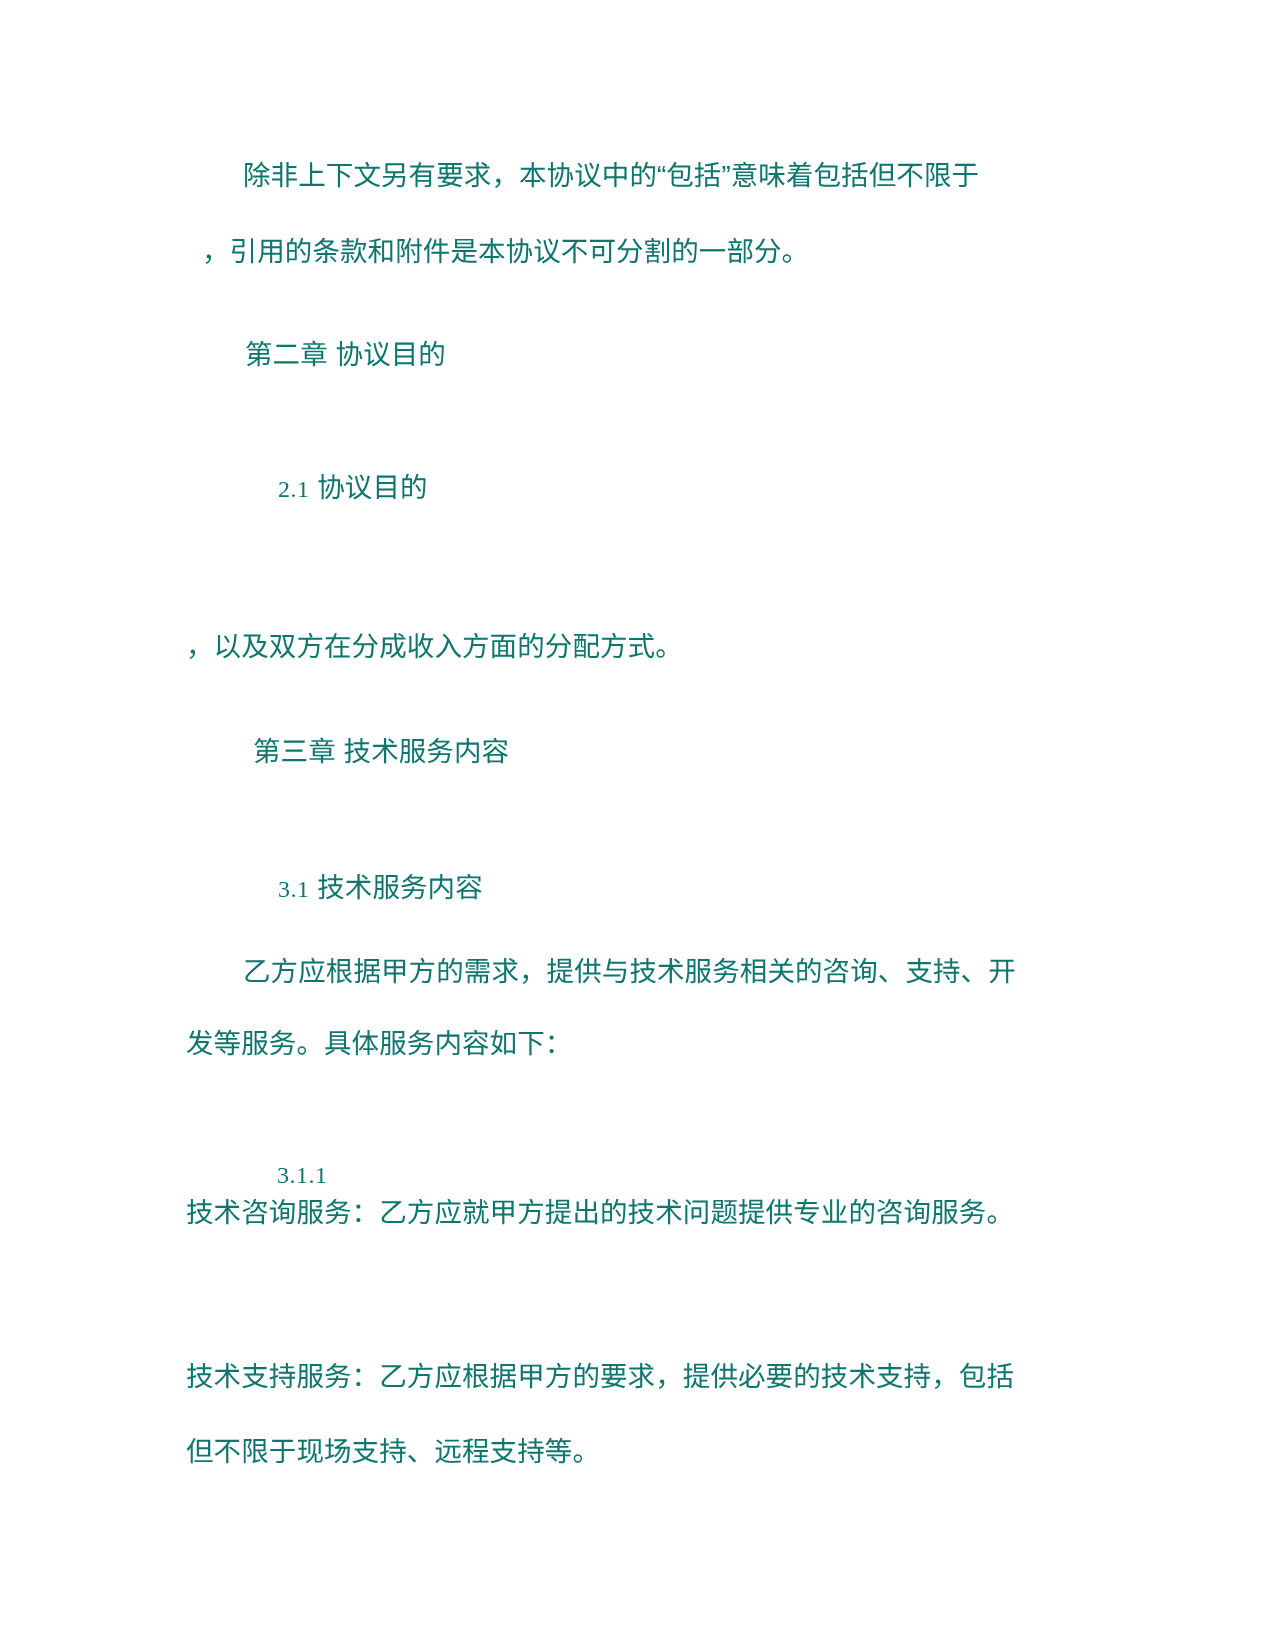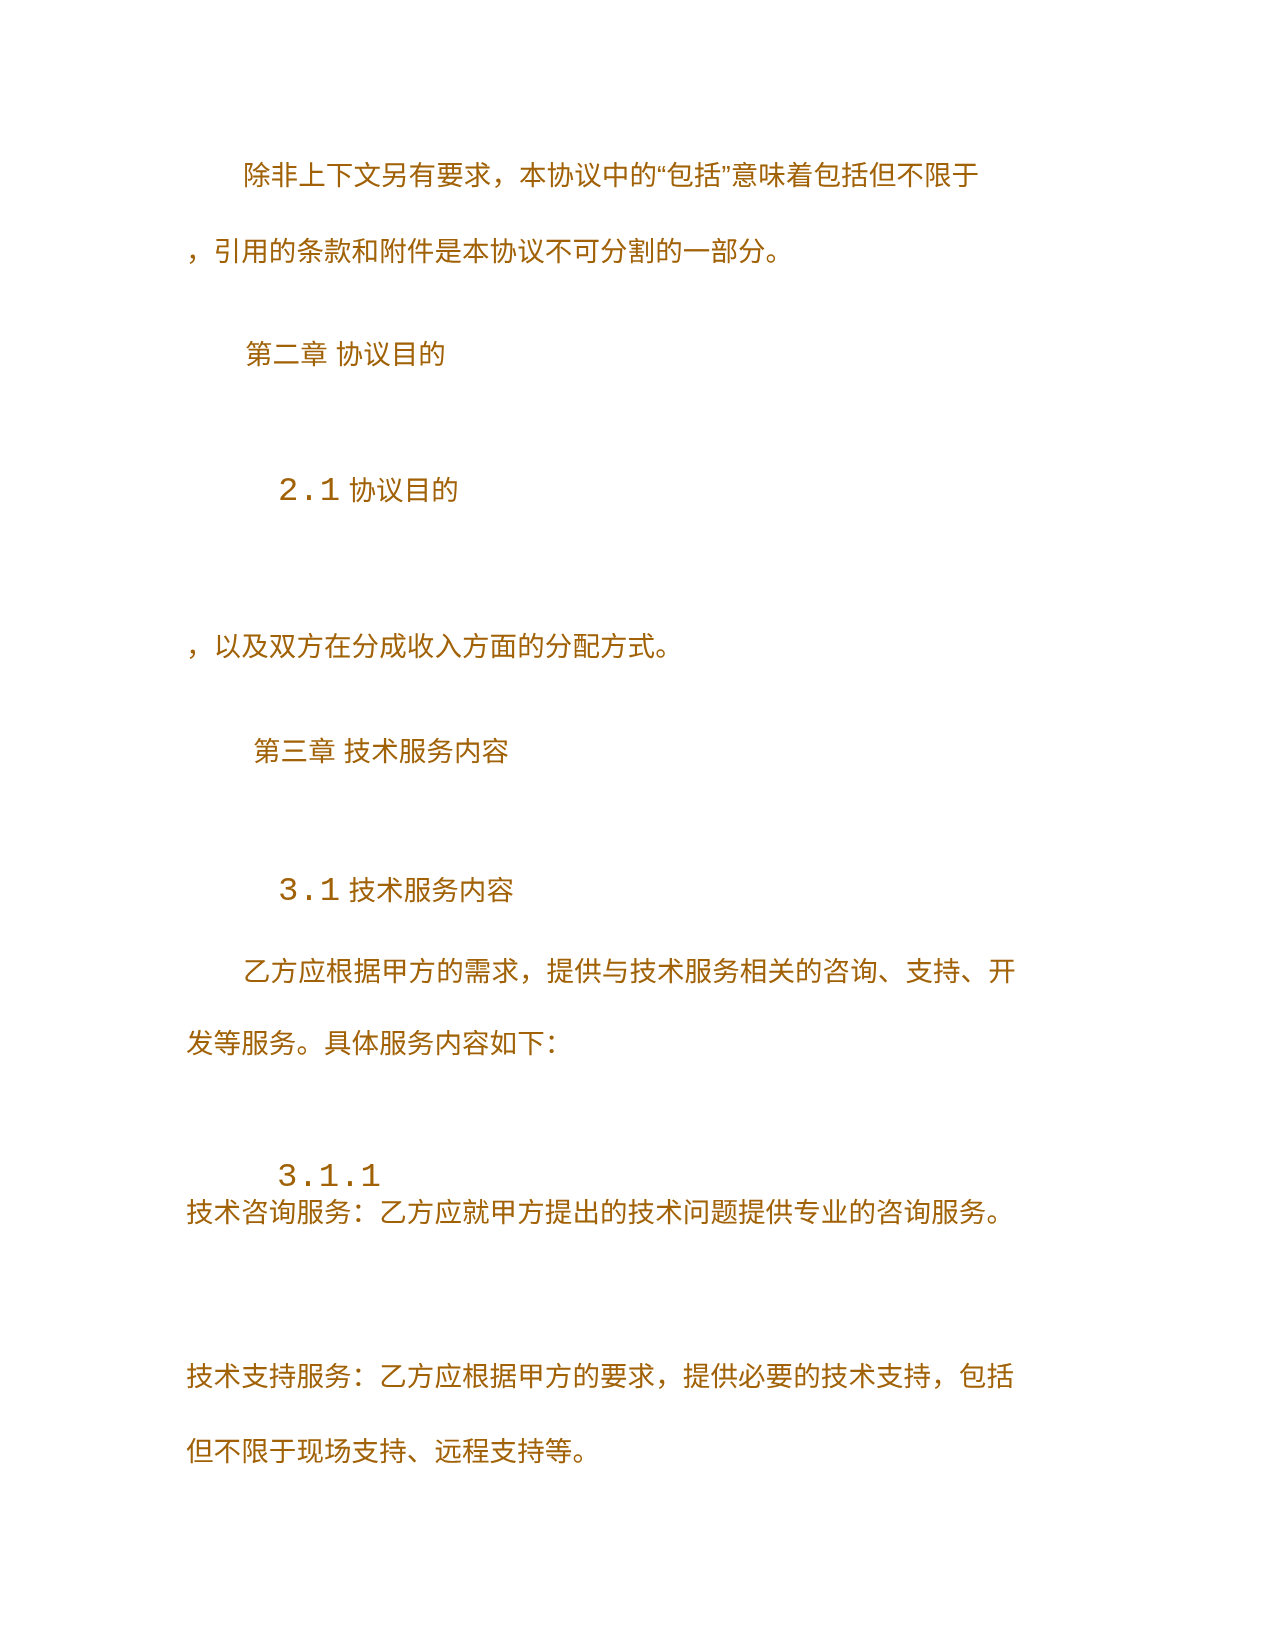--- a/index.html
+++ b/index.html
@@ -16,36 +16,36 @@
     color: #000000;
     overflow: hidden;
   }
   .line {
     position: absolute;
     font-family: "Liberation Sans", sans-serif;
     font-size: 27.5px;
     line-height: 1;
     letter-spacing: 0.1px;
     white-space: pre;
-    color: #a16207;
+    color: #0f766e;
   }
   .num {
-    font-family: Liberation Mono, monospace;
-    font-size: 34px;
+    font-family: Liberation Serif, serif;
+    font-size: 24px;
     letter-spacing: 0.5px;
   }
 </style>
 </head>
 <body>
 
 <div class="page">
 
   <div class="line" style="left:243px; top:162px">除非上下文另有要求，本协议中的“包括”意味着包括但不限于</div>
 
-  <div class="line" style="left:186px; top:238px">，引用的条款和附件是本协议不可分割的一部分。</div>
+  <div class="line" style="left:202px; top:238px">，引用的条款和附件是本协议不可分割的一部分。</div>
 
   <div class="line" style="left:245px; top:341px">第二章 协议目的</div>
 
   <div class="line" style="left:247px; top:446px">
     <span class="num">2.1</span><span> 协议目的</span>
   </div>
 
 
   <div class="line" style="left:186px; top:633px">，以及双方在分成收入方面的分配方式。</div>
 

